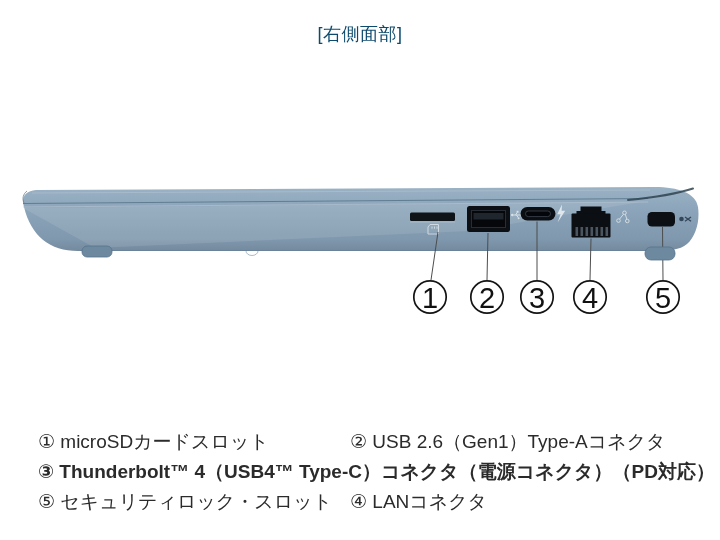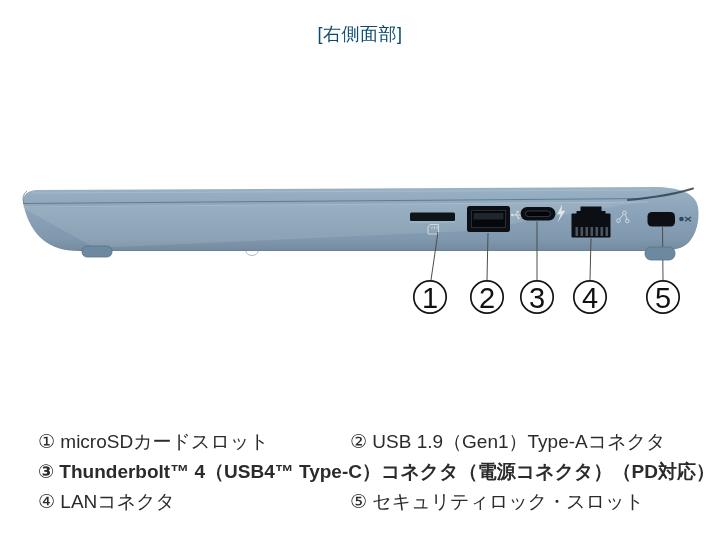--- a/index.html
+++ b/index.html
@@ -150,17 +150,17 @@
     </g>
     <g>
       <circle cx="663" cy="297" r="16.2" fill="#ffffff" stroke="#141414" stroke-width="1.7"></circle>
       <text x="663" y="298" text-anchor="middle" dominant-baseline="central">5</text>
     </g>
   </g>
 </svg>
 
 <div class="legend">
   <div>① microSDカードスロット</div>
-  <div>② USB 1.9（Gen1）Type-Aコネクタ</div>
+  <div>② USB 2.6（Gen1）Type-Aコネクタ</div>
   <div class="span2">③ Thunderbolt™ 4（USB4™ Type-C）コネクタ（電源コネクタ）（PD対応）</div>
+  <div>⑤ セキュリティロック・スロット</div>
   <div>④ LANコネクタ</div>
-  <div>⑤ セキュリティロック・スロット</div>
 </div>
 
 </body></html>

